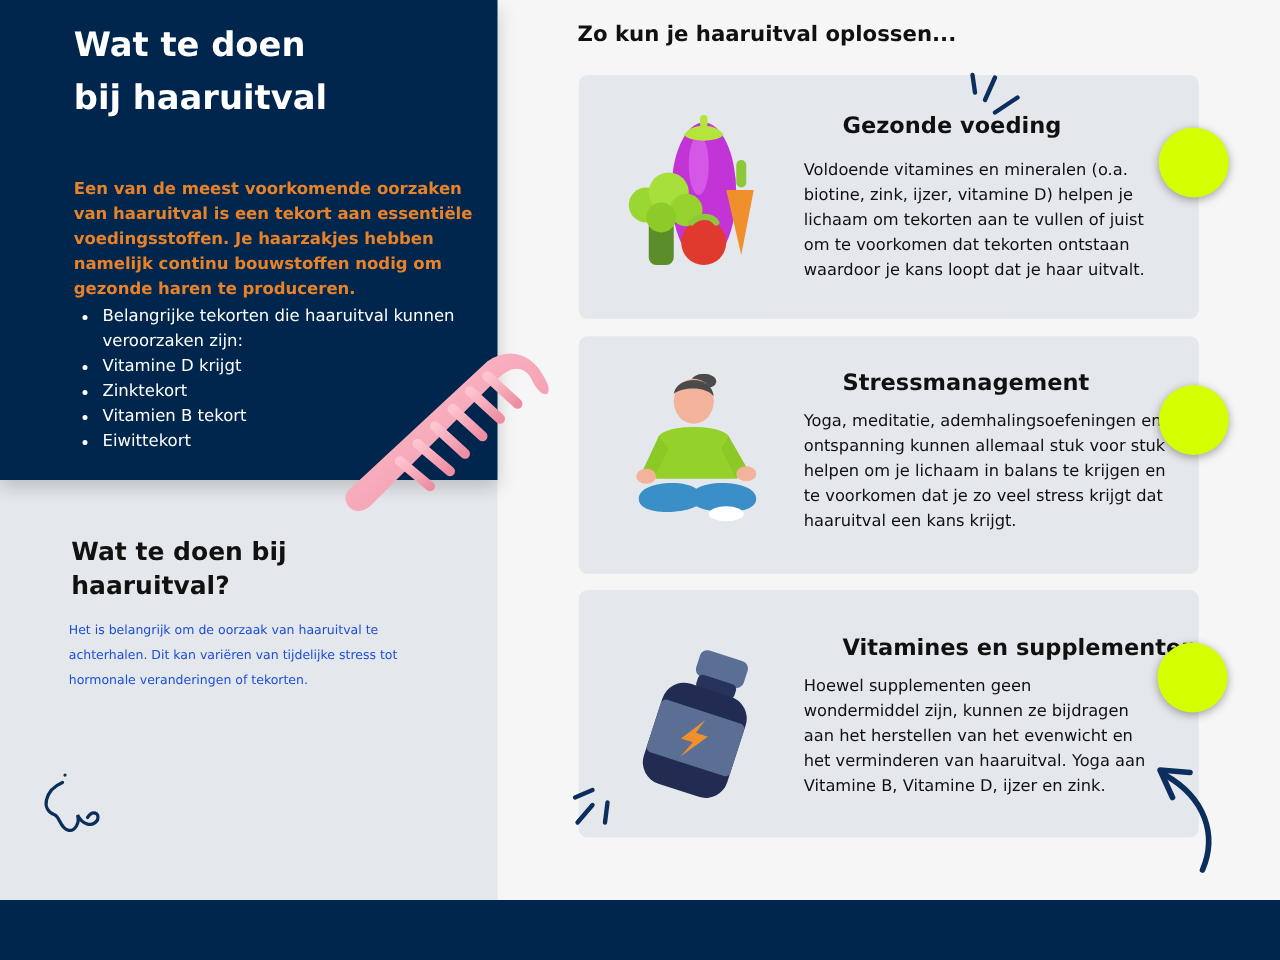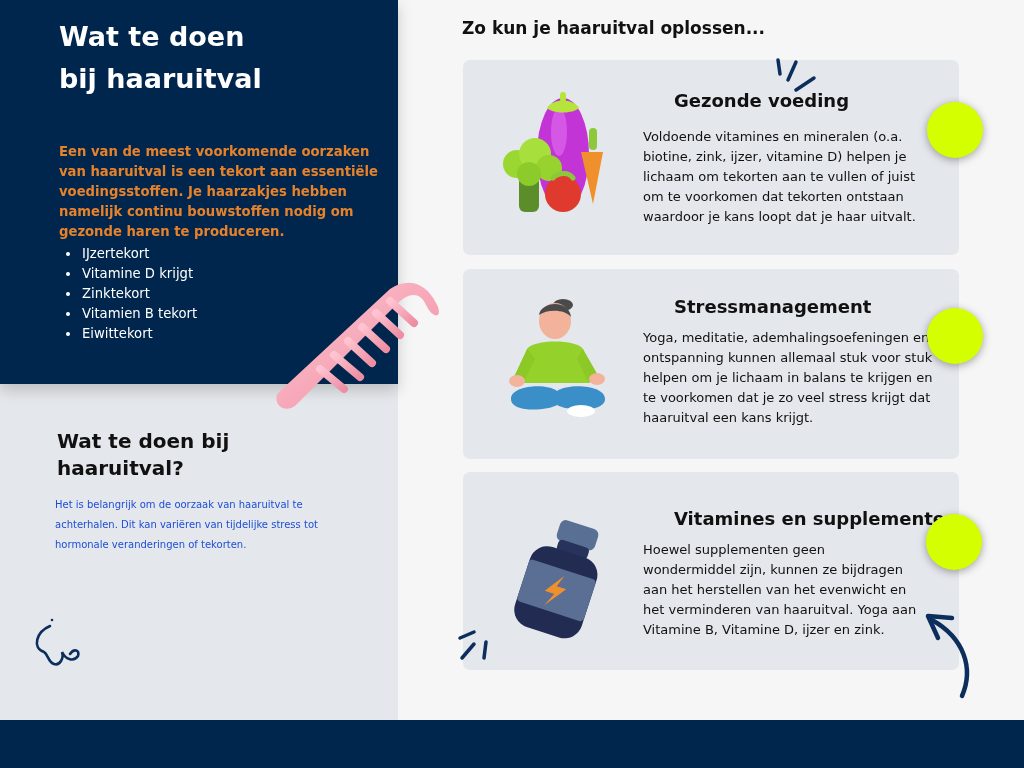--- a/index.html
+++ b/index.html
@@ -77,21 +77,21 @@
   </style>
 </head>
 <body>
 
 <div class="left-bg"></div>
 
 <div class="dark-panel">
   <h1 class="hero-title">Wat te doen bij haaruitval</h1>
   <p class="hero-intro">Een van de meest voorkomende oorzaken van haaruitval is een tekort aan essentiële voedingsstoffen. Je haarzakjes hebben namelijk continu bouwstoffen nodig om gezonde haren te produceren.</p>
   <ul class="hero-list">
-    <li>IJzertekort</li>
+    <li>Belangrijke tekorten die haaruitval kunnen veroorzaken zijn:</li>
     <li>Vitamine D krijgt</li>
     <li>Zinktekort</li>
     <li>Vitamien B tekort</li>
     <li>Eiwittekort</li>
   </ul>
 </div>
 
 <svg class="comb" viewBox="0 0 172 148">
   <defs>
     <linearGradient id="combg" x1="0" y1="0" x2="1" y2="1">

